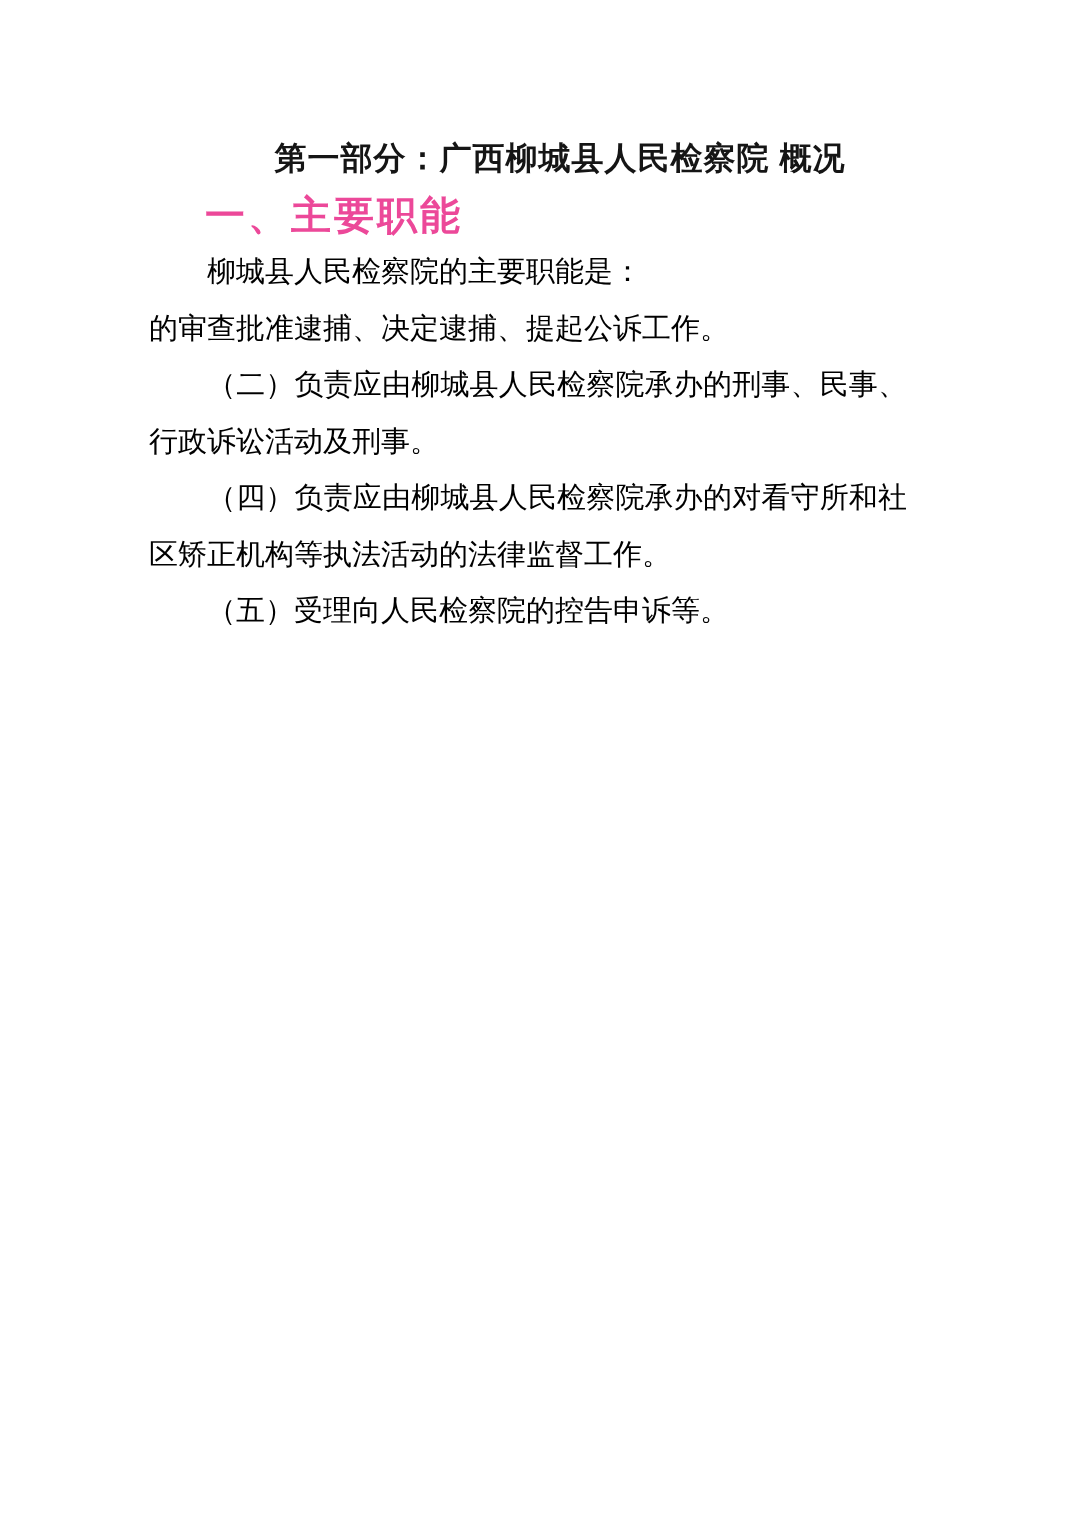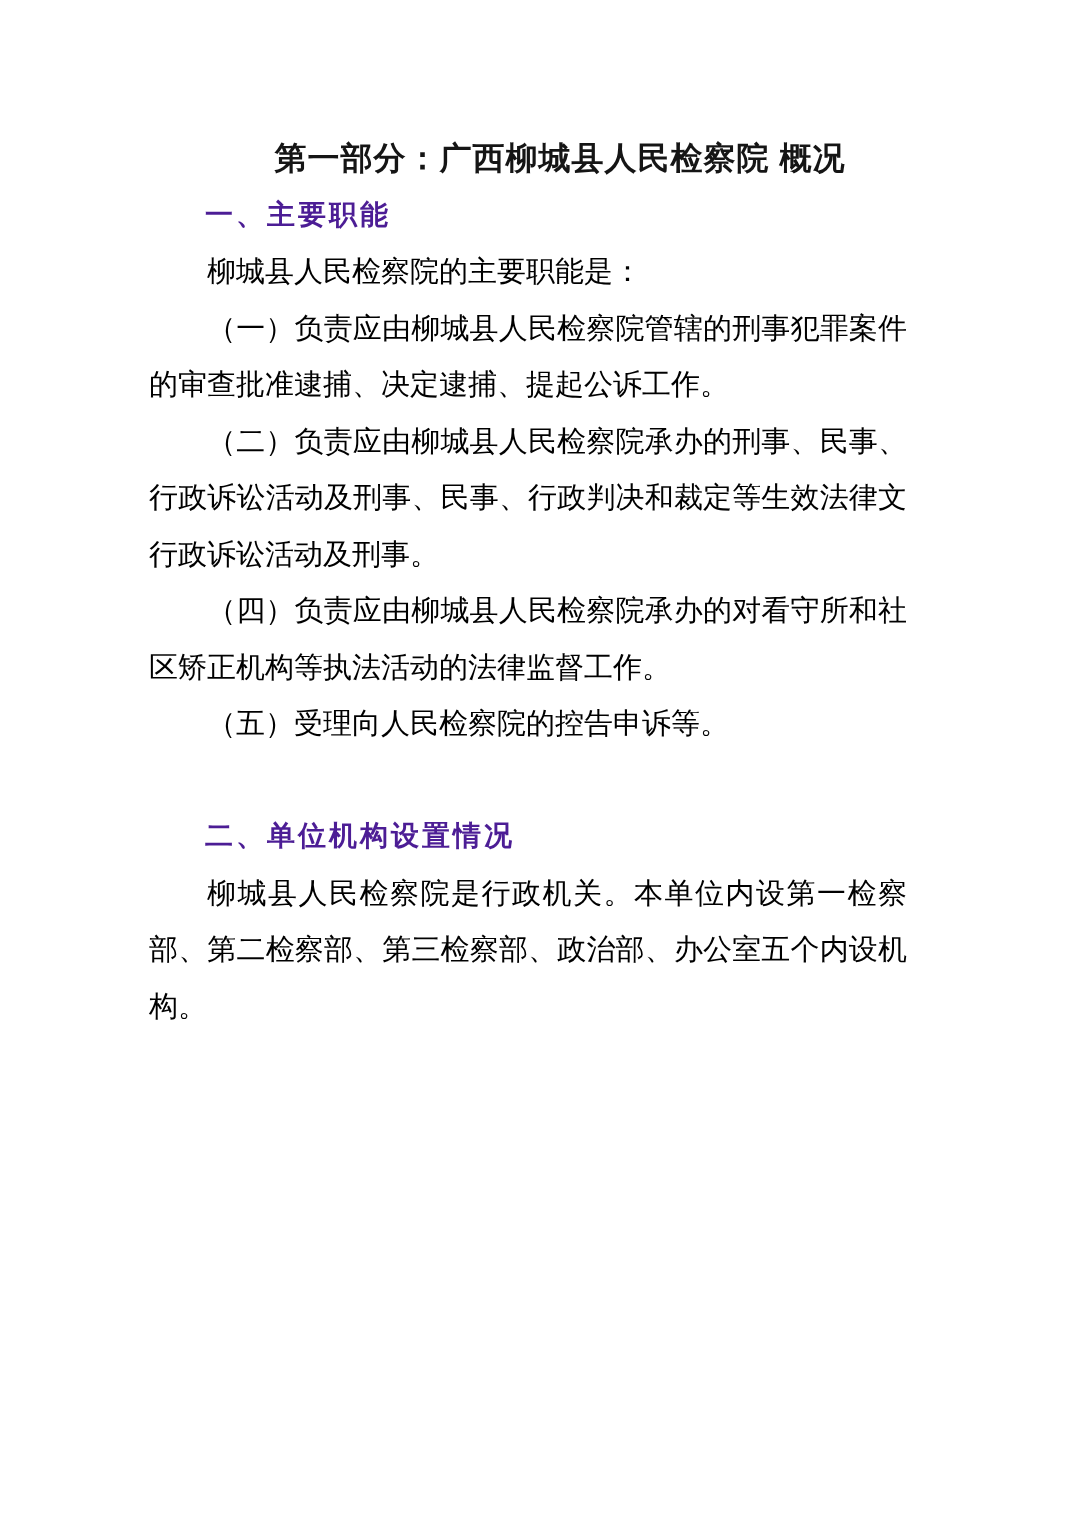--- a/index.html
+++ b/index.html
@@ -47,23 +47,23 @@
     font-size: 32px;
     letter-spacing: 1px;
     color: #151515;
   }
   .heading {
     height: 56.5px;
     line-height: 56.5px;
     padding-left: 56px;
     font-family: "Liberation Sans", "DejaVu Sans", sans-serif;
     font-weight: 700;
-    font-size: 28px;
+    font-size: 40px;
     letter-spacing: 3px;
-    color: #4c1d95;
+    color: #ec4899;
   }
   .spacer {
     height: 56.5px;
   }
 </style>
 </head>
 <body>
 
 <div class="page">
   <div class="content">
@@ -71,47 +71,36 @@
     <div class="doc-title">第一部分：广西柳城县人民检察院 概况</div>
 
     <div class="section">
       <div class="heading">一、主要职能</div>
 
       <div class="paragraph">
         <div class="line ind">柳城县人民检察院的主要职能是：</div>
       </div>
 
       <div class="paragraph">
-        <div class="line ind fill">（一）负责应由柳城县人民检察院管辖的刑事犯罪案件</div>
         <div class="line">的审查批准逮捕、决定逮捕、提起公诉工作。</div>
       </div>
 
       <div class="paragraph">
         <div class="line ind fill">（二）负责应由柳城县人民检察院承办的刑事、民事、</div>
-        <div class="line fill">行政诉讼活动及刑事、民事、行政判决和裁定等生效法律文</div>
         <div class="line">行政诉讼活动及刑事。</div>
       </div>
 
 
       <div class="paragraph">
         <div class="line ind fill">（四）负责应由柳城县人民检察院承办的对看守所和社</div>
         <div class="line">区矫正机构等执法活动的法律监督工作。</div>
       </div>
 
       <div class="paragraph">
         <div class="line ind">（五）受理向人民检察院的控告申诉等。</div>
       </div>
     </div>
 
     <div class="spacer"></div>
 
-    <div class="section">
-      <div class="heading">二、单位机构设置情况</div>
-
-      <div class="paragraph">
-        <div class="line ind fill">柳城县人民检察院是行政机关。本单位内设第一检察</div>
-        <div class="line fill">部、第二检察部、第三检察部、政治部、办公室五个内设机</div>
-        <div class="line">构。</div>
-      </div>
-    </div>
 
   </div>
 </div>
 
 </body></html>

